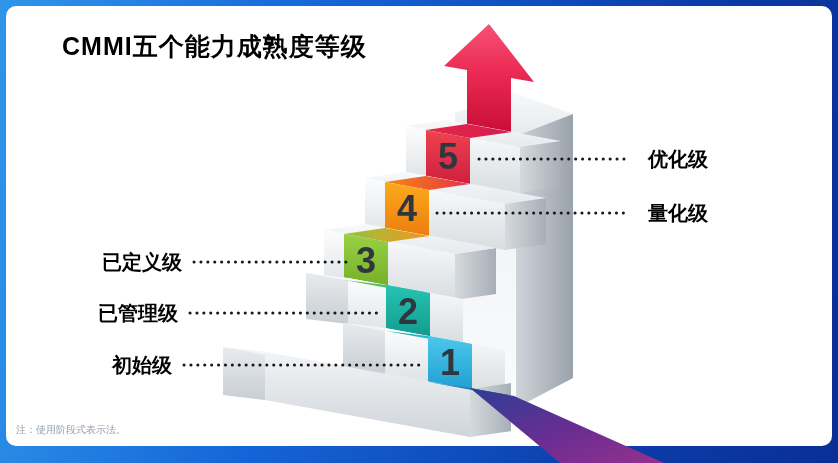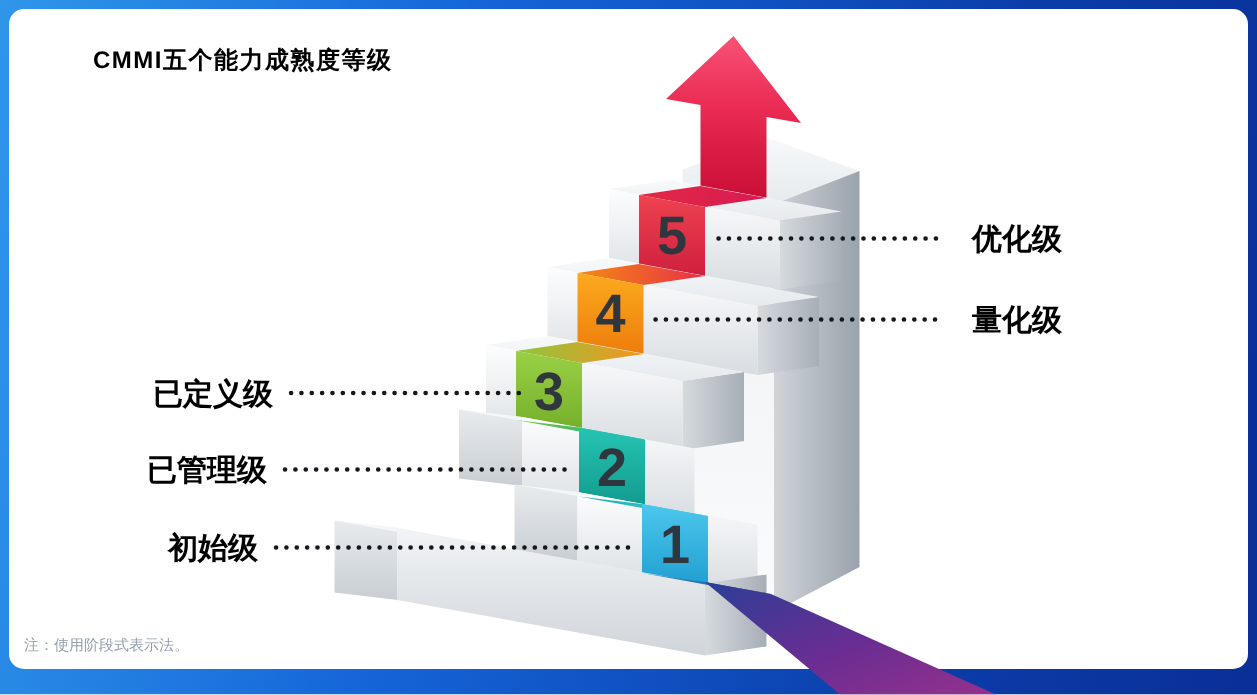--- a/index.html
+++ b/index.html
@@ -1,21 +1,21 @@
 <!DOCTYPE html>
 <html><head>
 <meta charset="utf-8">
 <style>
   html,body{margin:0;padding:0;}
   body{width:838px;height:463px;overflow:hidden;font-family:"Liberation Sans",sans-serif;}
   .slide{position:relative;width:838px;height:463px;
          background:linear-gradient(100deg,#2f96ea 0%,#1565d8 35%,#0b3daa 75%,#0a2f96 100%);}
   .card{position:absolute;left:6px;top:6px;right:6px;bottom:17px;background:#ffffff;border-radius:10px;}
   .diagram-svg{position:absolute;left:0;top:0;width:838px;height:463px;}
-  .title{position:absolute;left:62px;top:30px;font-size:16px;font-weight:bold;color:#000;letter-spacing:1px;z-index:5;}
+  .title{position:absolute;left:62px;top:30px;font-size:25px;font-weight:bold;color:#000;letter-spacing:1px;z-index:5;}
   .note{position:absolute;left:16px;top:423px;font-size:10px;color:#93a0ac;z-index:5;}
   .lvl-label{font-family:"Liberation Sans",sans-serif;font-size:20px;font-weight:bold;fill:#000000;}
   .num{font-family:"Liberation Sans",sans-serif;font-size:36px;font-weight:bold;fill:#30363d;}
   .leader{stroke:#15191d;stroke-width:3;stroke-dasharray:0.1 6.8;stroke-linecap:round;fill:none;}
 </style>
 </head>
 <body>
 
 <div class="slide">
   <div class="card"></div>

